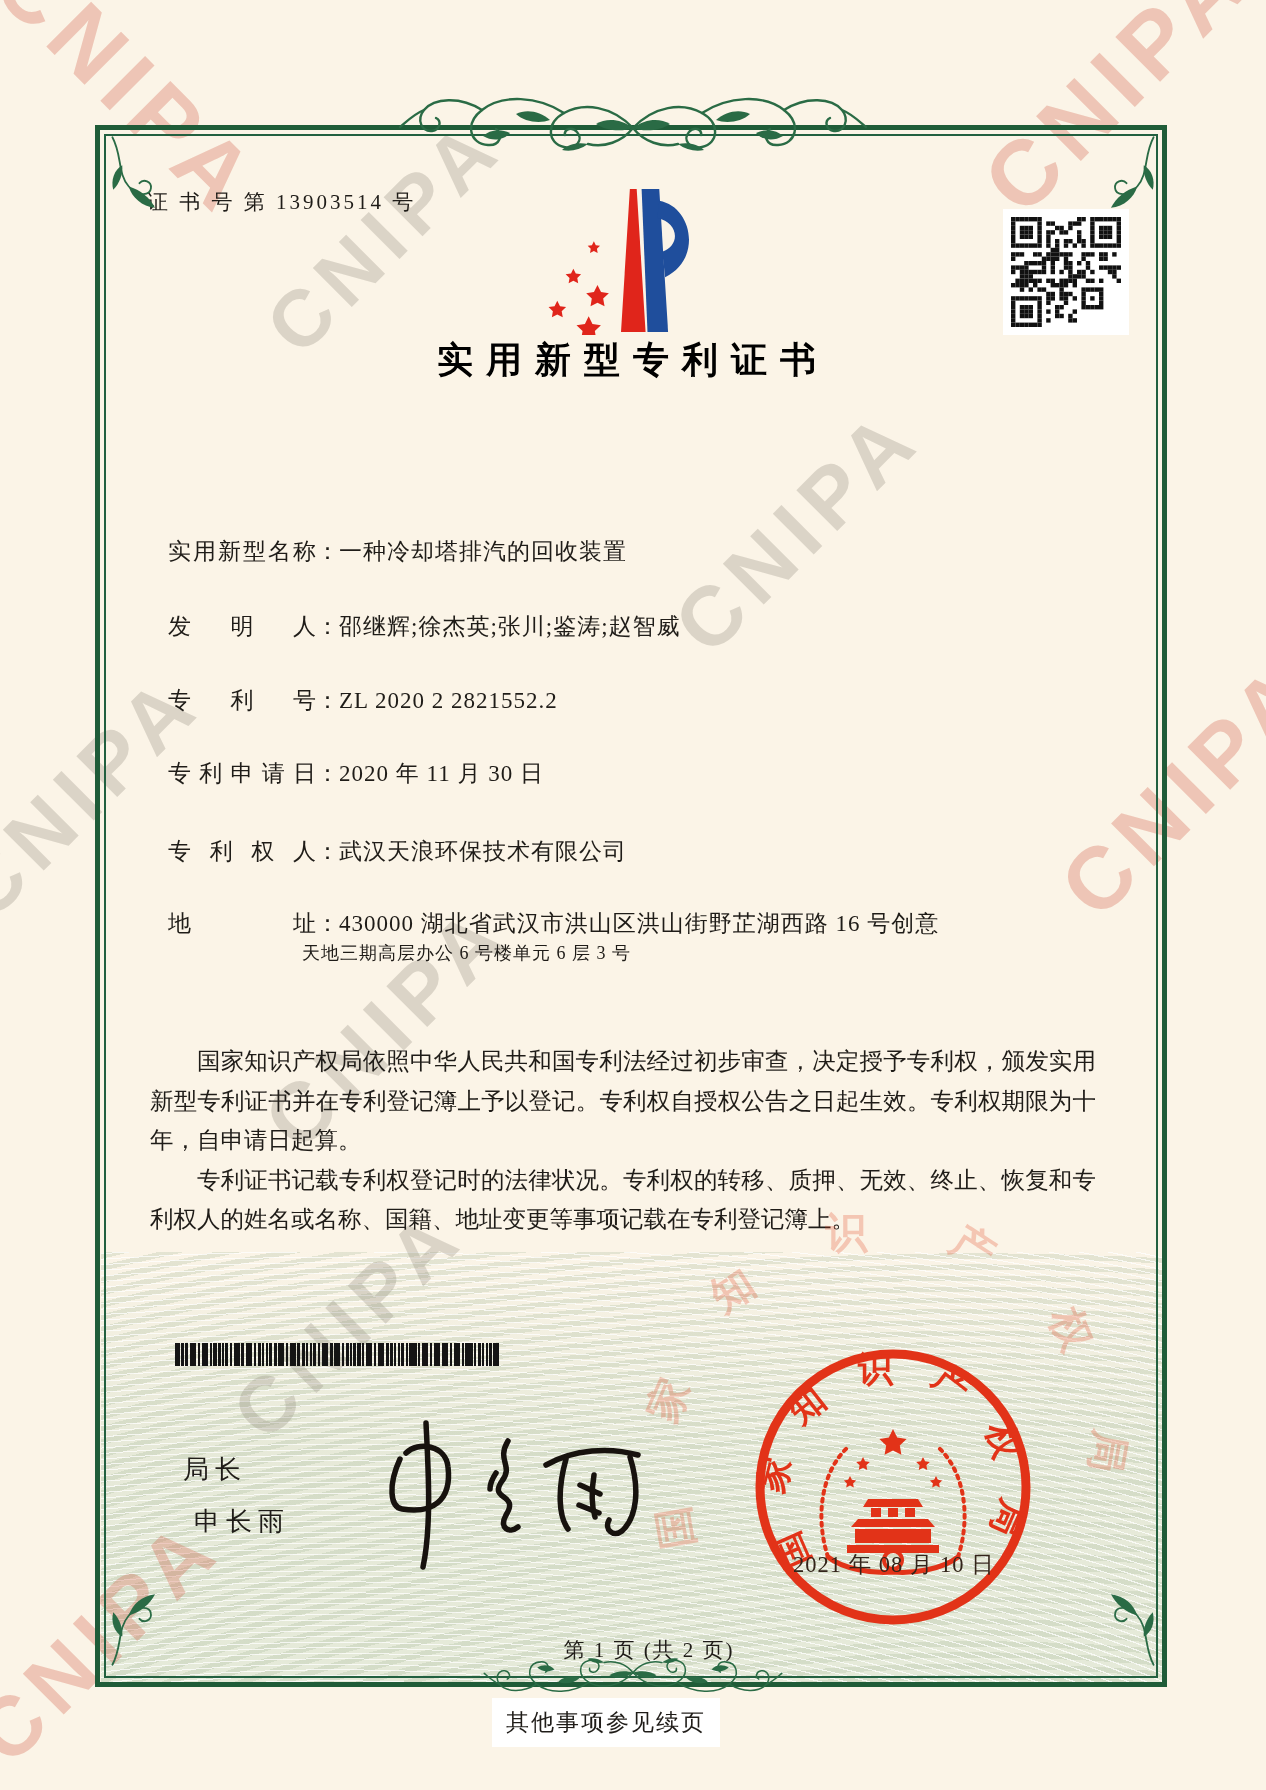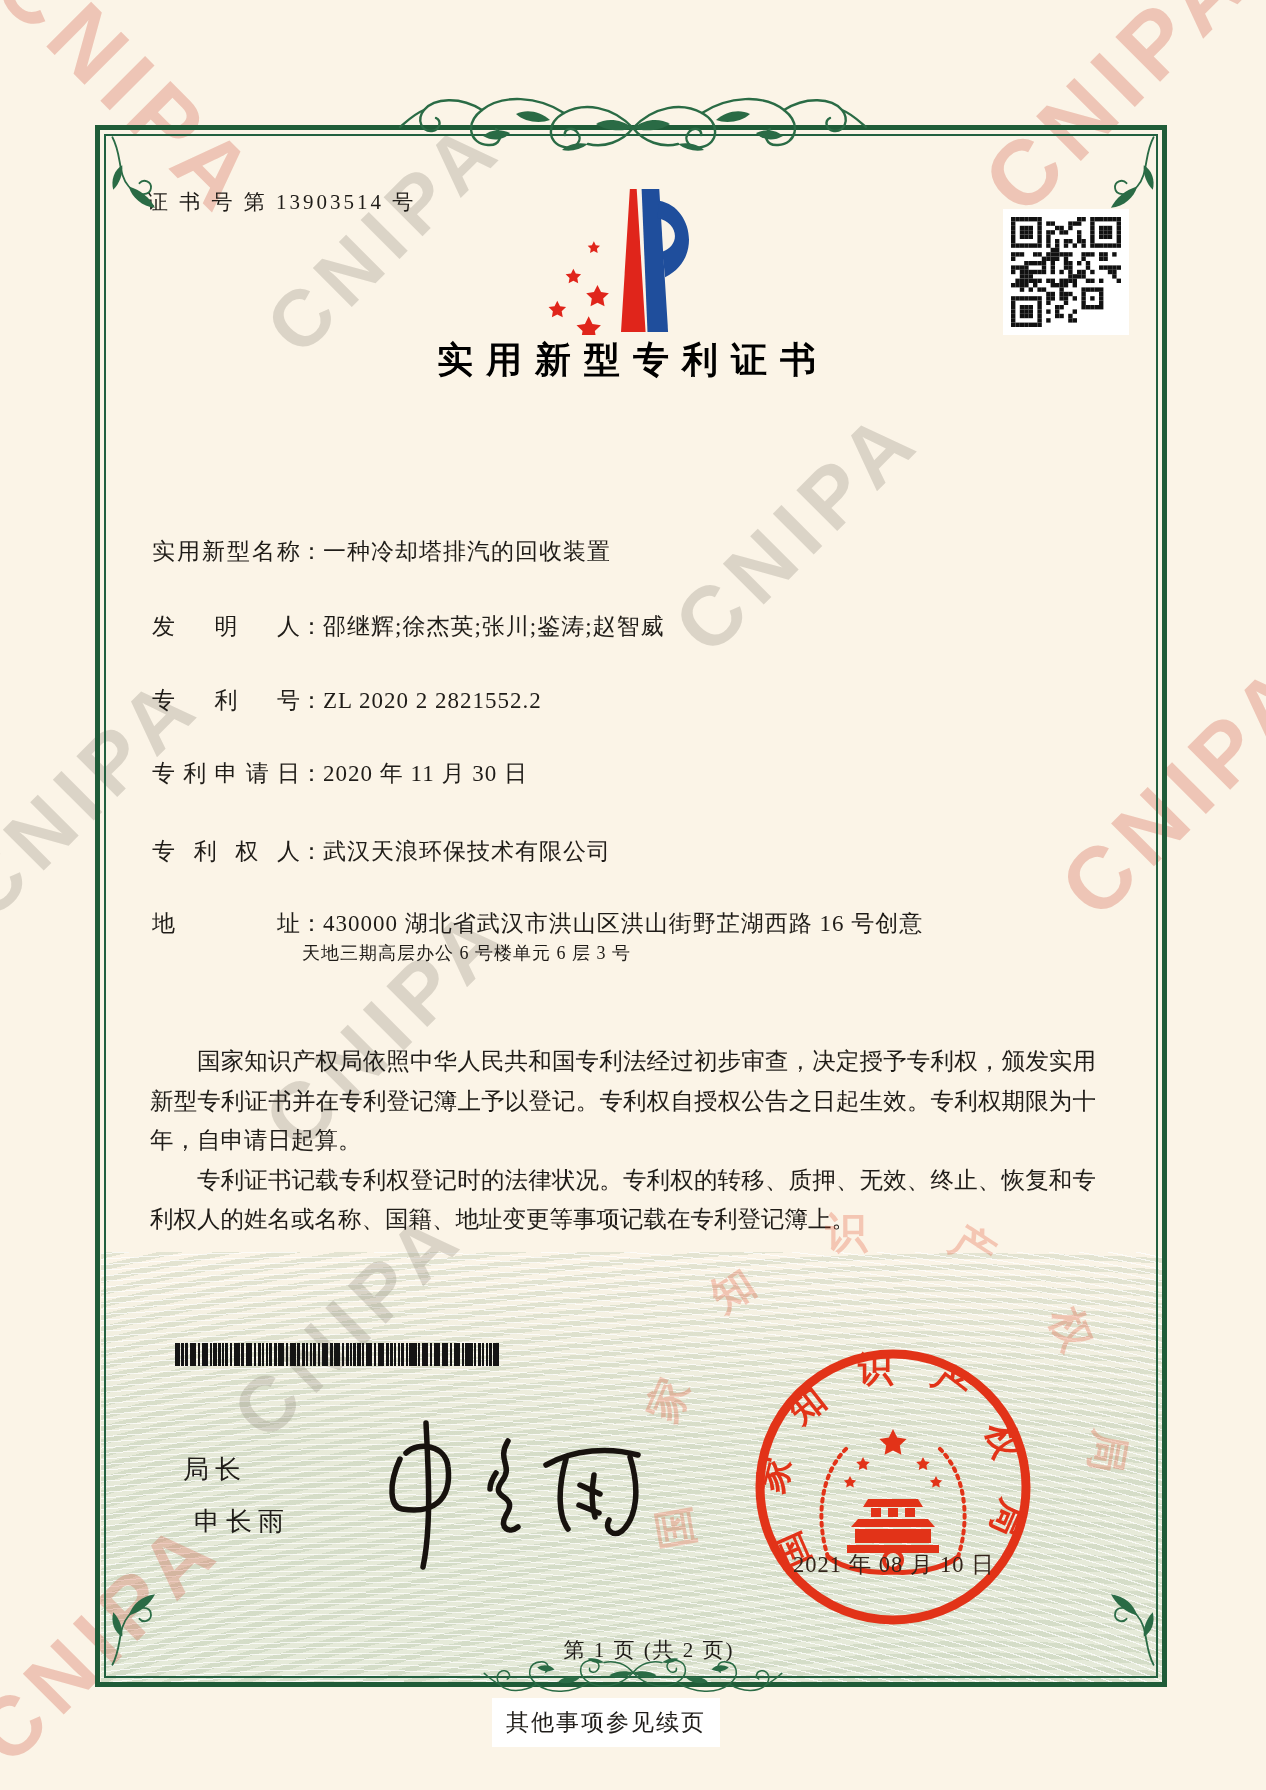--- a/index.html
+++ b/index.html
@@ -46,21 +46,21 @@
   .sprig.bl{left:104px;top:1586px;}
   .sprig.br{left:1096px;top:1586px;transform:scaleX(-1);}
   
   .content{position:absolute;inset:0;z-index:3;}
   .cert-no{position:absolute;left:147px;top:188px;font-size:21px;letter-spacing:3px;}
   .logo{position:absolute;left:543px;top:183px;width:158px;height:152px;}
   .qr-wrap{position:absolute;left:1003px;top:209px;width:126px;height:126px;background:#fff;}
   .qr-wrap svg{position:absolute;left:8px;top:8px;}
   .title{position:absolute;left:0;top:336px;width:1266px;text-align:center;
     font-size:36px;font-weight:700;letter-spacing:13px;color:#000000;}
-  .row{position:absolute;left:152px;width:960px;font-size:23px;white-space:nowrap;}
+  .row{position:absolute;left:168px;width:960px;font-size:23px;white-space:nowrap;}
   .flabel{display:inline-block;width:148px;text-align:justify;text-align-last:justify;vertical-align:top;}
   .nlabel{display:inline-block;letter-spacing:2px;vertical-align:top;}
   .colon{display:inline-block;}
   .fvalue{letter-spacing:1px;}
   .addr2{position:absolute;left:302px;top:941px;font-size:18px;letter-spacing:1px;}
   .grant-no{position:absolute;left:592px;top:0;}
   .paras{position:absolute;left:150px;top:1042px;width:946px;font-size:23.5px;
     line-height:39.5px;text-align:justify;}
   .paras p{margin:0;text-indent:2em;}
   

